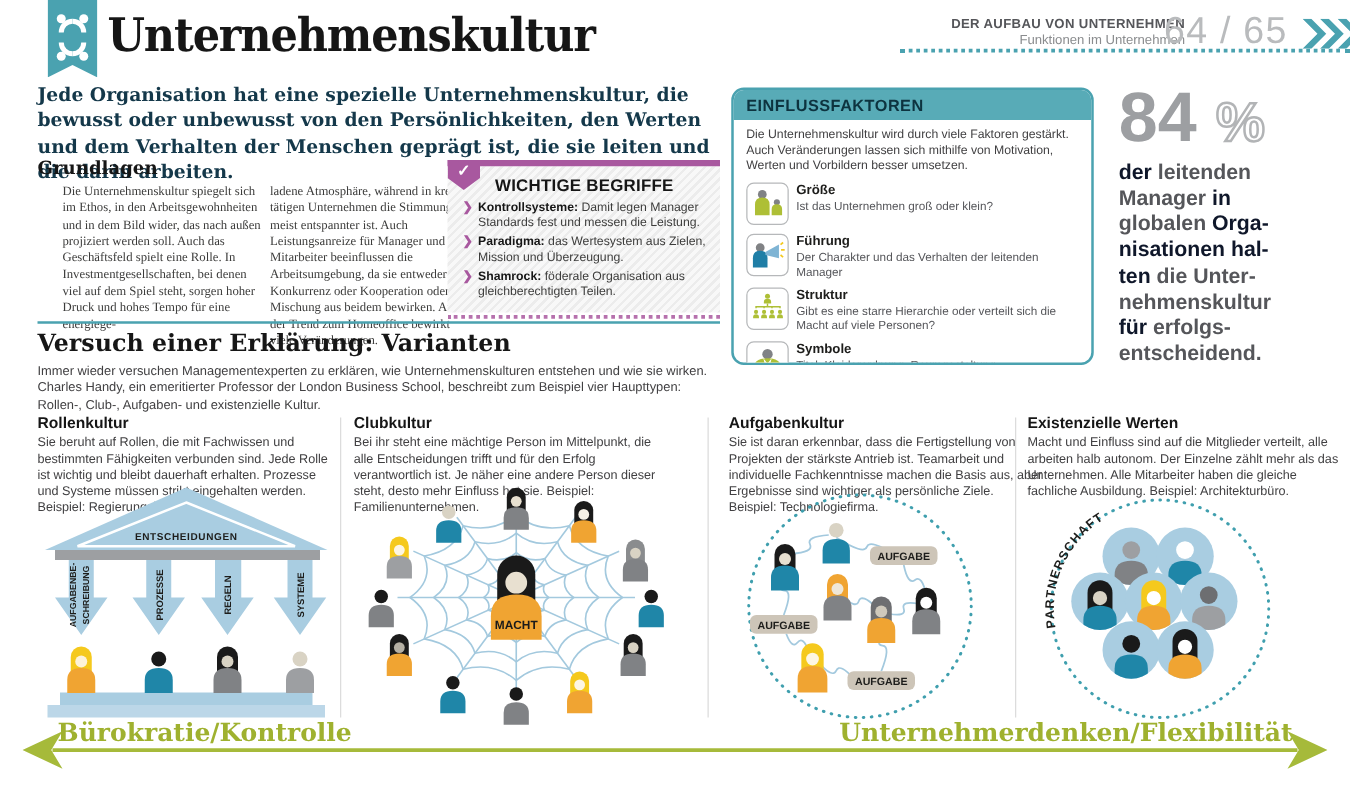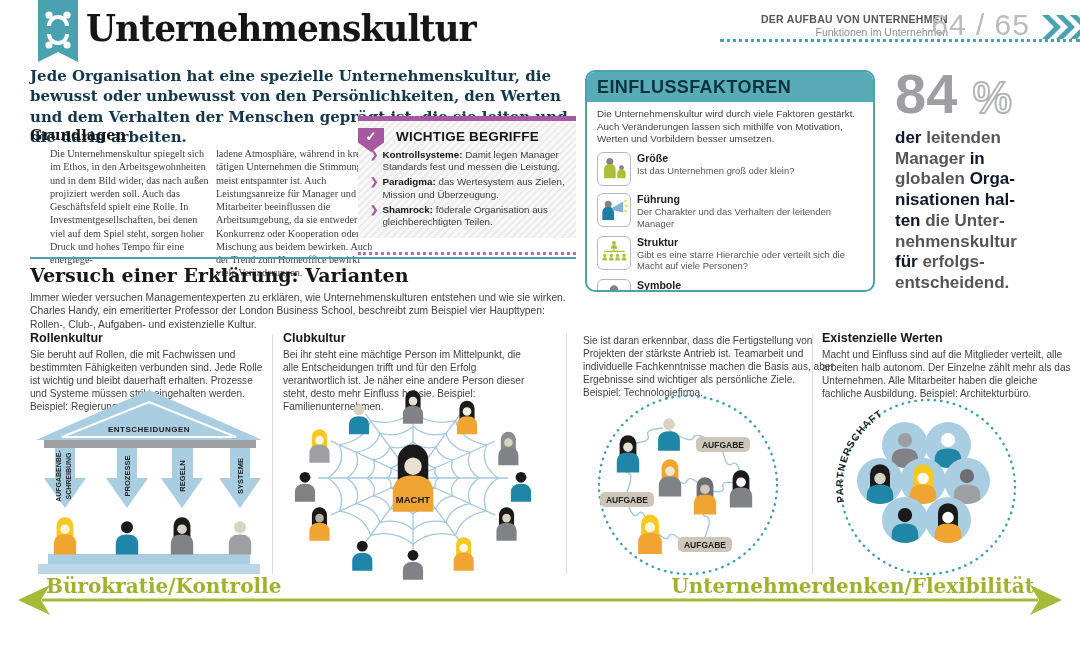--- a/index.html
+++ b/index.html
@@ -22,37 +22,37 @@
   
   #intro{left:30px;top:66px;width:568px;font-family:"DejaVu Serif",serif;font-weight:bold;
          font-size:15px;line-height:1.35;color:#14384a;}
   .h-serif{font-family:"DejaVu Serif",serif;font-weight:bold;color:#161616;}
   #grund-h{left:30px;top:126px;font-size:14.5px;}
   .serifcol{font-family:"Liberation Serif",serif;font-size:10.2px;line-height:1.3;color:#3c3c3b;text-align:left;margin-left:20px;}
   #grund-c1{left:30px;top:147px;width:160px;}
   #grund-c2{left:196px;top:147px;width:164px;}
 
   
-  #wb{left:358px;top:116px;width:218px;height:122px;border-top:5px solid #a8589f;
+  #wb{left:358px;top:128px;width:218px;height:122px;border-top:5px solid #a8589f;
       background:repeating-linear-gradient(135deg,#ececec 0 2px,#f8f8f8 2px 5px);
       box-sizing:border-box;padding:6px 10px 0 12px;}
   #wb-corner{left:358px;top:128px;width:26px;height:24px;background:#a8589f;
              clip-path:polygon(0 0,100% 0,100% 60%,50% 100%,0 60%);
              color:#fff;font-size:13px;font-weight:bold;text-align:center;line-height:18px;}
   #wb-title{margin:2px 0 5px 26px;font-size:13.5px;font-weight:bold;color:#161616;letter-spacing:.2px;}
   .wb-item{display:flex;margin-bottom:3px;}
   .wb-arrow{color:#a8589f;font-weight:bold;font-size:10px;margin-right:4px;line-height:12px;}
   .wb-text{font-size:9.8px;line-height:12.2px;color:#3c3c3b;}
   .wb-text b{color:#161616;}
   #wb-dots{left:358px;top:252px;width:218px;border-top:3px dotted #b671ad;}
 
   
   #ef{left:585px;top:70px;width:290px;height:222px;border:2px solid #4aa2b0;border-radius:10px;
       box-sizing:border-box;background:#fff;overflow:hidden;}
-  #ef-head{background:#58abb7;color:#0d333f;font-size:18px;font-weight:bold;letter-spacing:.4px;
+  #ef-head{background:#58abb7;color:#0d333f;font-size:13px;font-weight:bold;letter-spacing:.4px;
            padding:5px 10px 4px 10px;}
   #ef-intro{font-size:9.8px;line-height:1.3;color:#414042;padding:6px 15px 4px 10px;}
   #ef-grid{display:grid;grid-template-columns:1fr;column-gap:8px;row-gap:7px;padding:2px 8px 0 10px;}
   .factor{display:flex;gap:6px;}
   .ficon{flex:0 0 34px;width:34px;height:34px;border:1.5px solid #b6b8ba;border-radius:6px;
          background:#fff;display:flex;align-items:center;justify-content:center;box-sizing:border-box;}
   .ftxt{font-size:9.4px;line-height:1.22;color:#55565a;}
   .ftitle{font-size:10.6px;font-weight:bold;color:#1d1d1b;}
 
   
@@ -254,20 +254,21 @@
 
   <div id="cult1" class="abs">
     <div class="cult-title">Rollenkultur</div>
     <div class="cult-text">Sie beruht auf Rollen, die mit Fachwissen und bestimmten Fähigkeiten verbunden sind. Jede Rolle ist wichtig und bleibt dauerhaft erhalten. Prozesse und Systeme müssen strikt eingehalten werden. Beispiel: Regierungsbehörde.</div>
   </div>
   <div id="cult2" class="abs">
     <div class="cult-title">Clubkultur</div>
     <div class="cult-text">Bei ihr steht eine mächtige Person im Mittelpunkt, die alle Entscheidungen trifft und für den Erfolg verantwortlich ist. Je näher eine andere Person dieser steht, desto mehr Einfluss hat sie. Beispiel: Familienunternehmen.</div>
   </div>
   <div id="cult3" class="abs">
+    <div class="cult-title">Aufgabenkultur</div>
     <div class="cult-text">Sie ist daran erkennbar, dass die Fertigstellung von Projekten der stärkste Antrieb ist. Teamarbeit und individuelle Fachkenntnisse machen die Basis aus, aber Ergebnisse sind wichtiger als persönliche Ziele. Beispiel: Technologiefirma.</div>
   </div>
   <div id="cult4" class="abs">
     <div class="cult-title">Existenzielle Werten</div>
     <div class="cult-text">Macht und Einfluss sind auf die Mitglieder verteilt, alle arbeiten halb autonom. Der Einzelne zählt mehr als das Unternehmen. Alle Mitarbeiter haben die gleiche fachliche Ausbildung. Beispiel: Architekturbüro.</div>
   </div>
 
   <div class="vdiv abs" style="left:272px;"></div>
   <div class="vdiv abs" style="left:566px;"></div>
   <div class="vdiv abs" style="left:812px;"></div>

